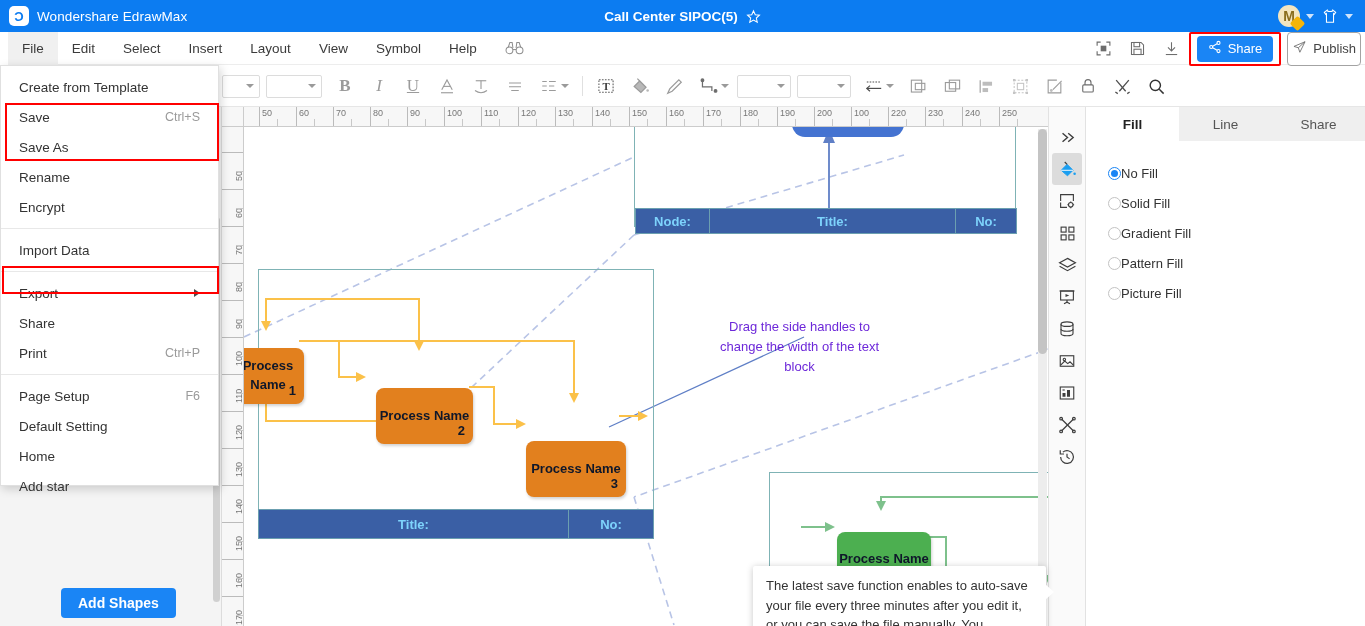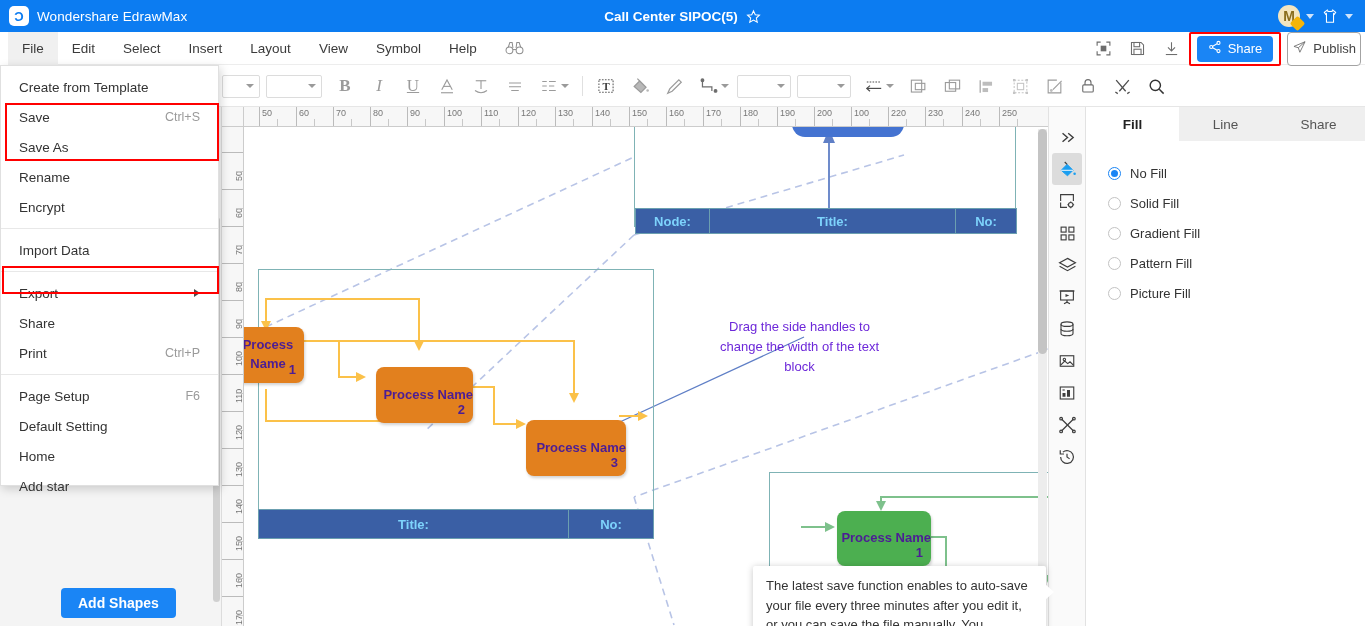--- a/index.html
+++ b/index.html
@@ -180,25 +180,26 @@
     display: block; transform: rotate(-90deg); transform-origin: left top;
     white-space: nowrap; position: absolute; left: 12px; top: 28px;
   }
   .rv-mid { position: absolute; left: 14px; width: 8px; border-top: 1px solid #c8c8c8; }
   .sheet {
     position: absolute; top: 20px; left: 22px; right: 0; bottom: 0;
     background: #fff; overflow: hidden;
   }
   .page-border { position: absolute; border: 1px solid #7fb3b5; }
   .proc-box {
-    position: absolute; border-radius: 8px; color: #4c1d95;
+    position: absolute; border-radius: 8px; color: #0f172a;
     font-size: 13px; font-weight: bold; text-align: center;
     display: flex; flex-direction: column; justify-content: center;
-    align-items: flex-end; line-height: 1.45;
+    align-items: center; line-height: 1.45;
     box-shadow: 1px 2px 3px rgba(0,0,0,.18);
+    margin-top: 21px;
   }
   .proc-num {
     position: absolute; right: 8px; bottom: 3px; font-size: 13px; font-weight: bold;
   }
   .banner {
     position: absolute; background: #3a5fa5; color: #7dd3fc;
     font-size: 13px; font-weight: bold; display: flex; align-items: center;
     justify-content: center; border: 1px solid #6b9fb0;
   }
   .hint-text {
@@ -245,21 +246,21 @@
     position: absolute; top: 107px; left: 1086px; width: 279px; height: 519px;
     background: #fff;
   }
   .rp-tabs { display: flex; height: 34px; }
   .rp-tab {
     flex: 1; display: flex; align-items: center; justify-content: center;
     font-size: 13.5px; color: #555; background: #efefef;
   }
   .rp-tab.active { background: #fff; color: #222; font-weight: bold; }
   .rp-radio-row {
-    display: flex; align-items: center; gap: 9px;
+    display: flex; align-items: center; 
     padding: 0 0 0 22px; height: 30px; font-size: 13px; color: #333;
   }
   .radio {
     width: 13px; height: 13px; border-radius: 50%;
     border: 1px solid #c3c3c3; background: #fff;
     display: flex; align-items: center; justify-content: center;
   }
   .radio.on { border-color: #1a85f5; border-width: 1.5px; }
   .radio.on i {
     width: 7px; height: 7px; border-radius: 50%; background: #1a85f5; display: block;

